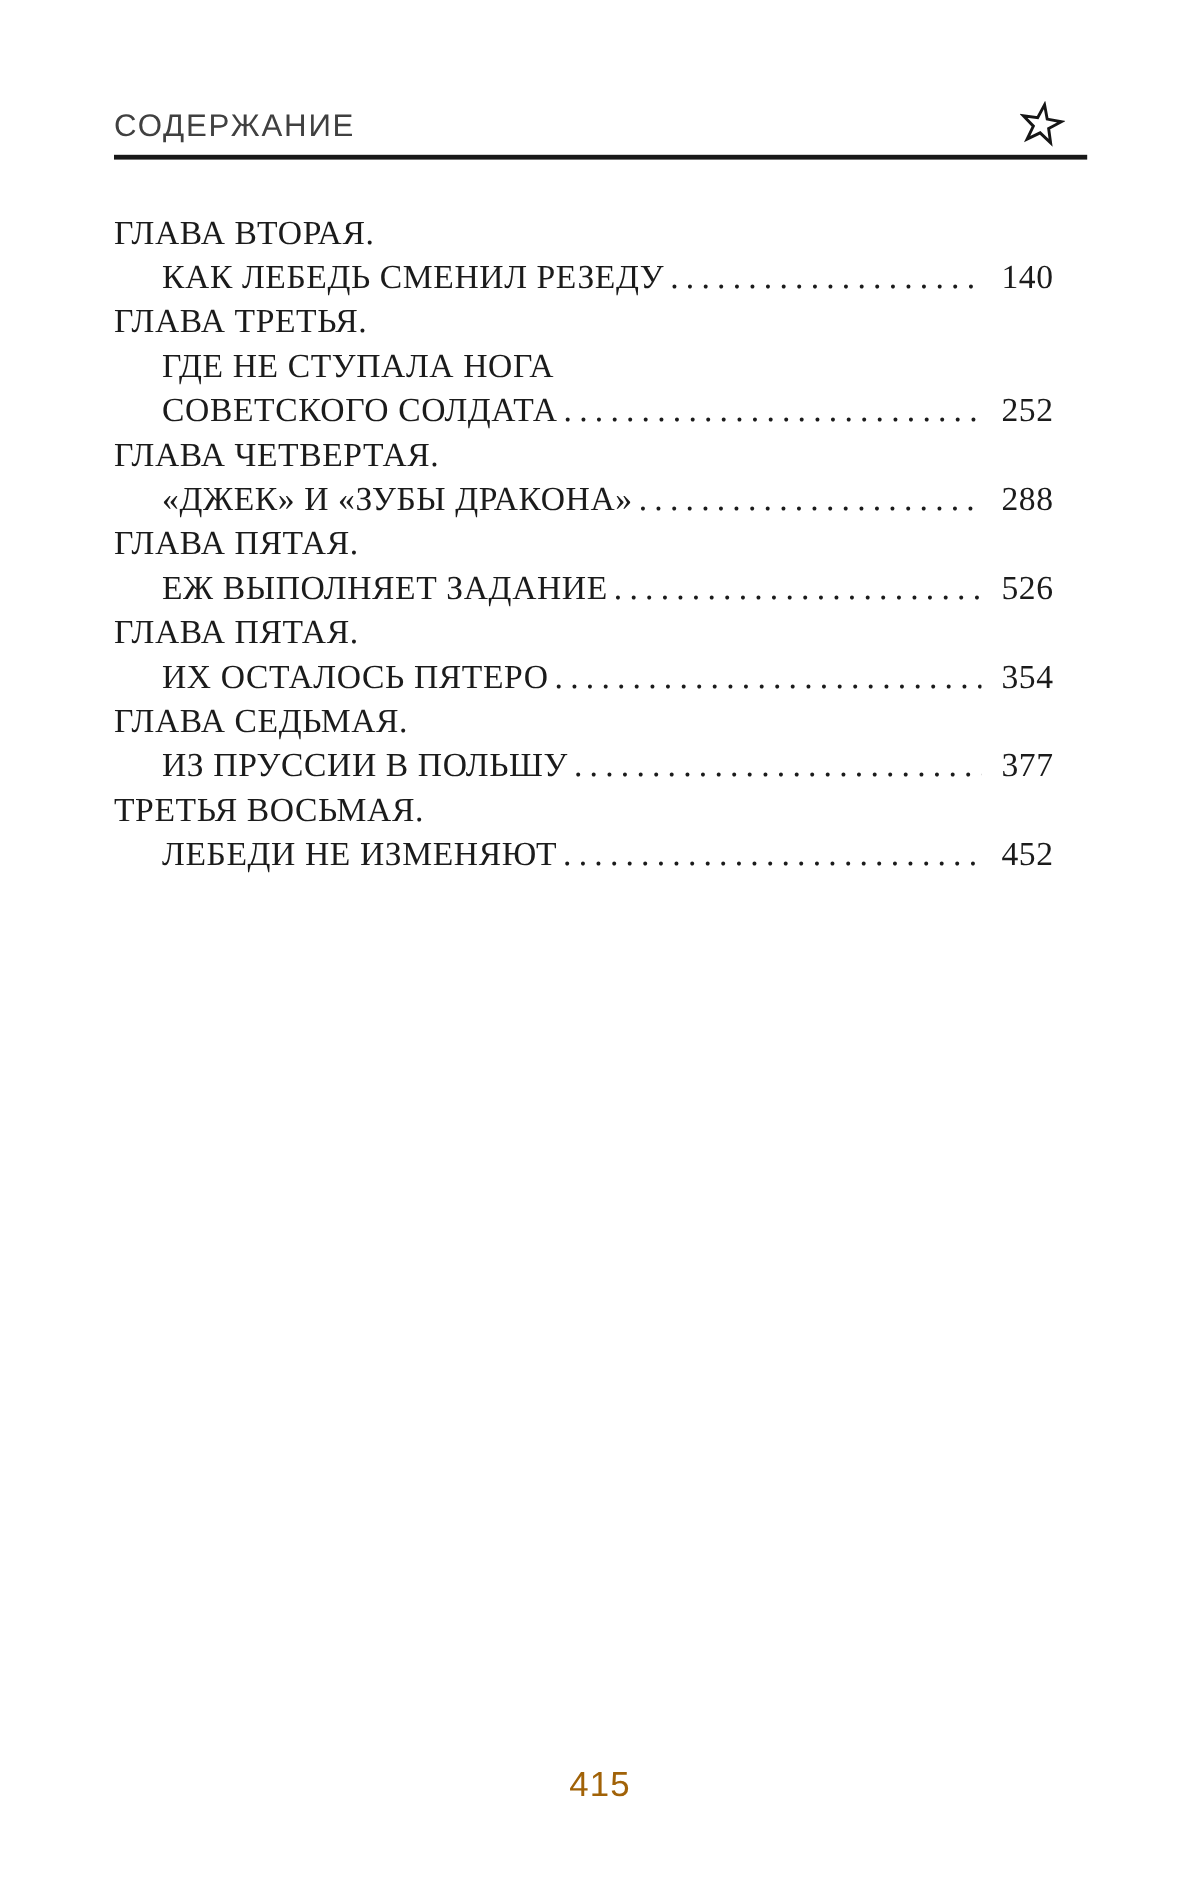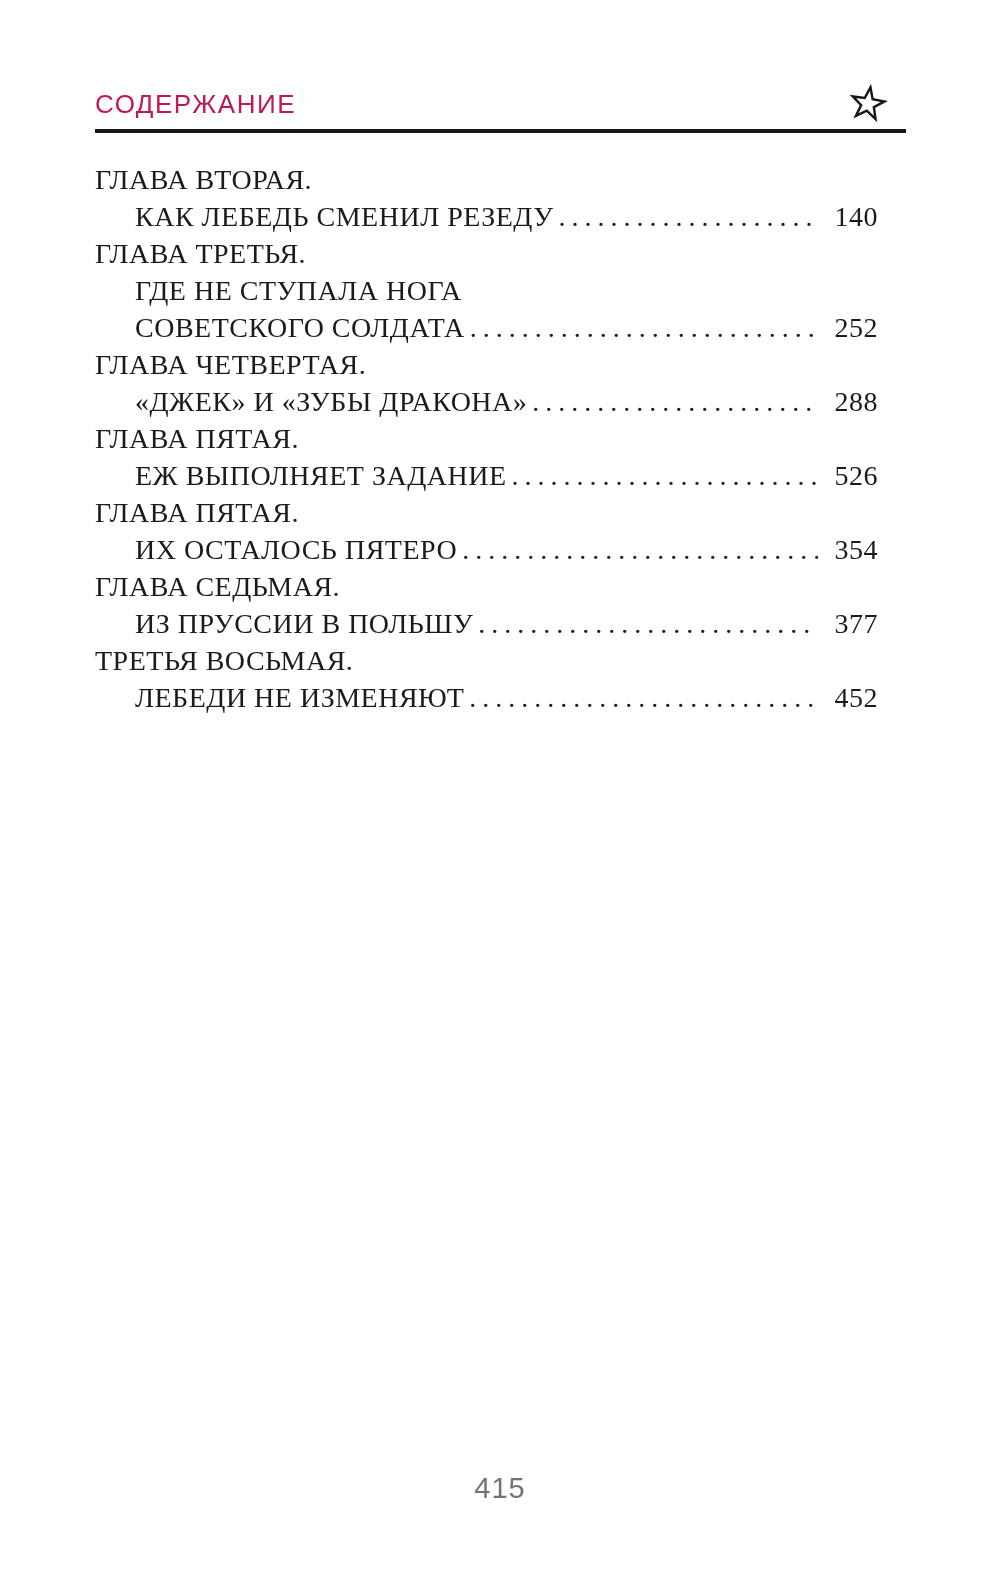--- a/index.html
+++ b/index.html
@@ -21,21 +21,21 @@
     width: 792px;
     display: flex;
     justify-content: space-between;
     align-items: flex-start;
   }
   .header-title {
     font-family: "Liberation Sans", sans-serif;
     font-size: 26px;
     letter-spacing: 1.5px;
     line-height: 32px;
-    color: #be185d;
+    color: #404040;
   }
   .star-wrap {
     width: 38px;
     height: 38px;
     margin-top: -4px;
     transform: rotate(9deg);
   }
   .rule {
     position: absolute;
     top: 129px;
@@ -45,21 +45,21 @@
     background: #181818;
   }
   
   .toc {
     position: absolute;
     top: 162px;
     left: 95px;
     width: 783px;
   }
   .section { }
-  .section:first-child { margin-top: 0; }
+  .section:first-child { margin-top: 15px; }
   .chapter-heading {
     font-size: 28px;
     line-height: 36px;
     margin-bottom: 1px;
     letter-spacing: 0.5px;
   }
   .row {
     display: flex;
     align-items: flex-start;
     padding-left: 40px;
@@ -91,21 +91,21 @@
   
   .footer {
     position: absolute;
     top: 1472px;
     left: 0;
     width: 1000px;
     text-align: center;
     font-family: "Liberation Sans", sans-serif;
     font-size: 29px;
     letter-spacing: 1px;
-    color: #737373;
+    color: #a16207;
   }
 </style>
 </head>
 <body>
 
 <div class="page">
 
   <div class="header">
     <span class="header-title">СОДЕРЖАНИЕ</span>
     <span class="star-wrap">

